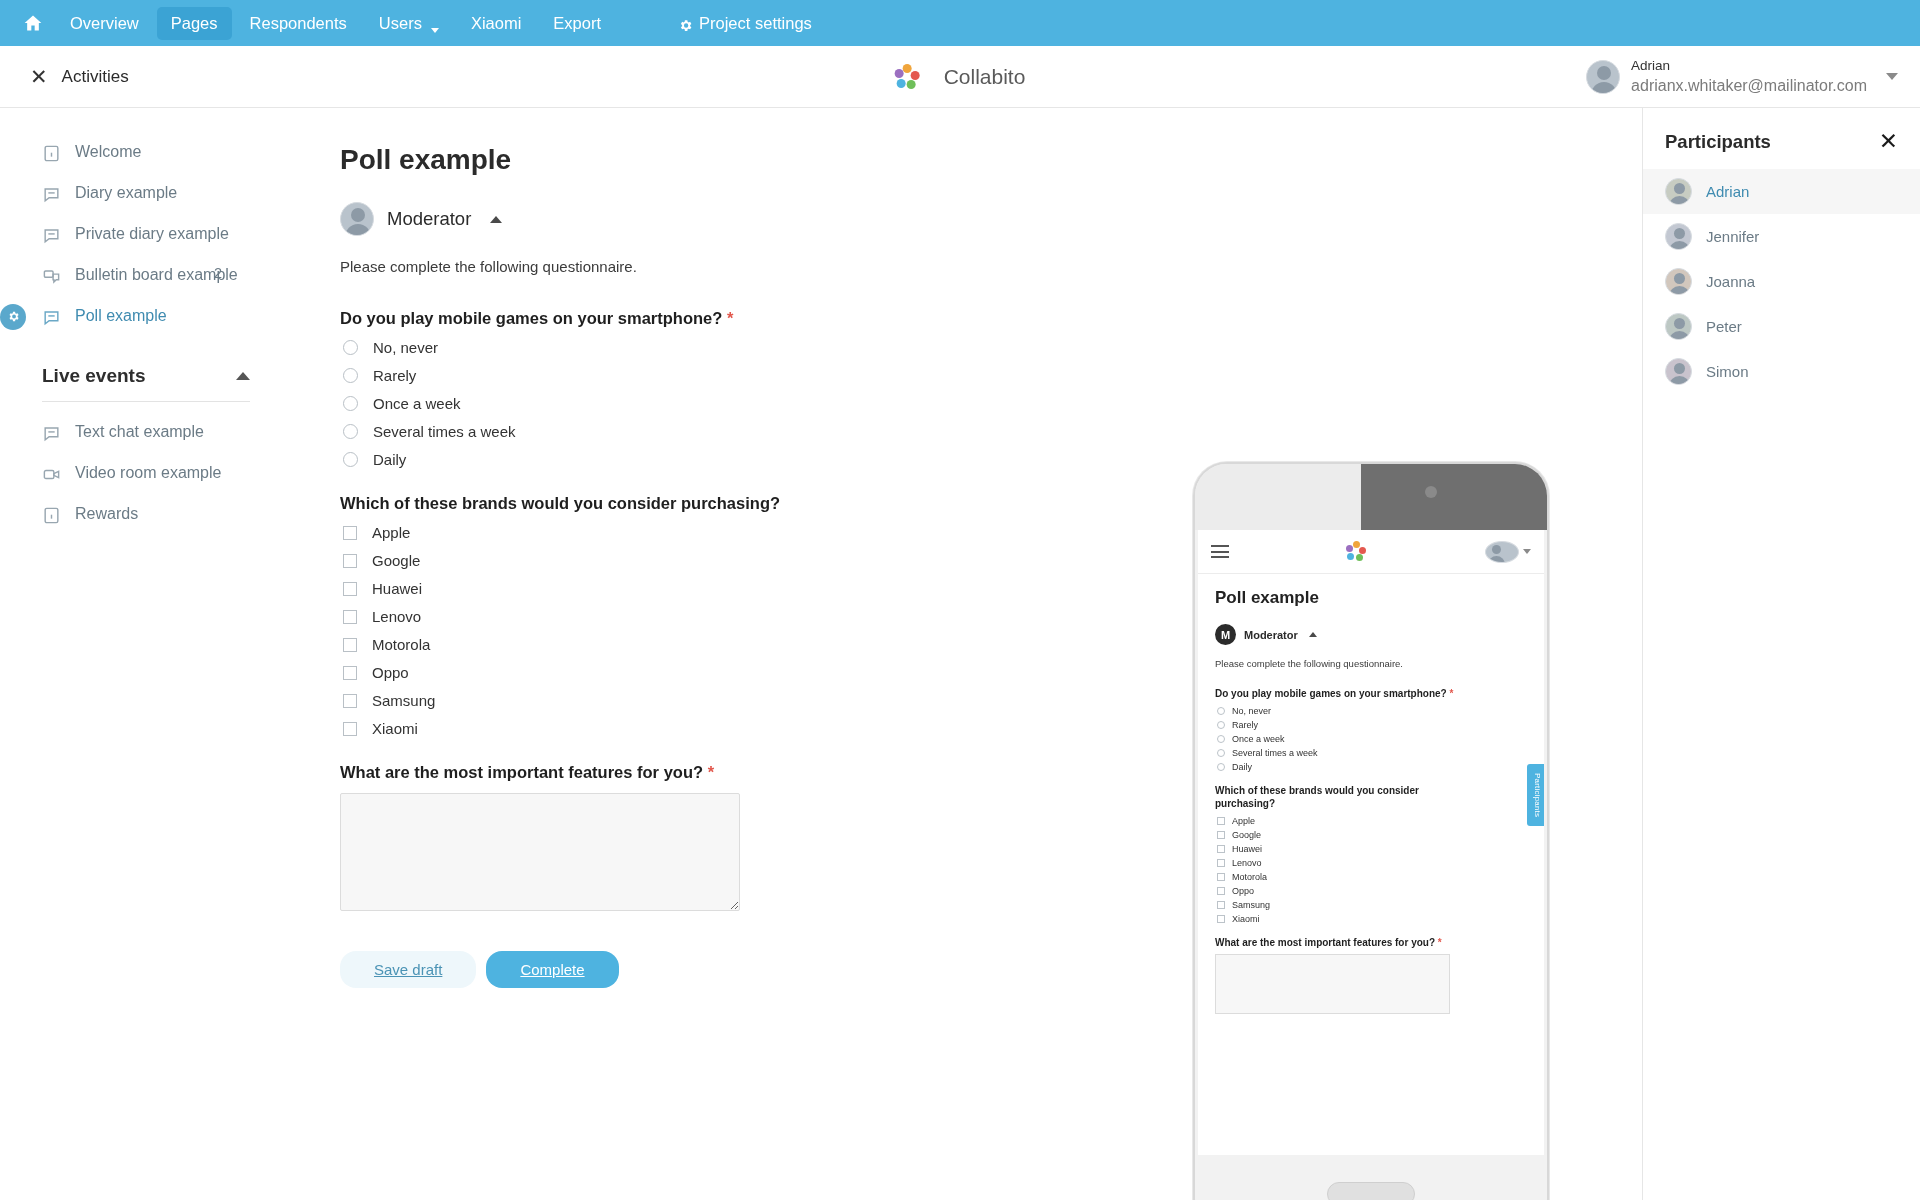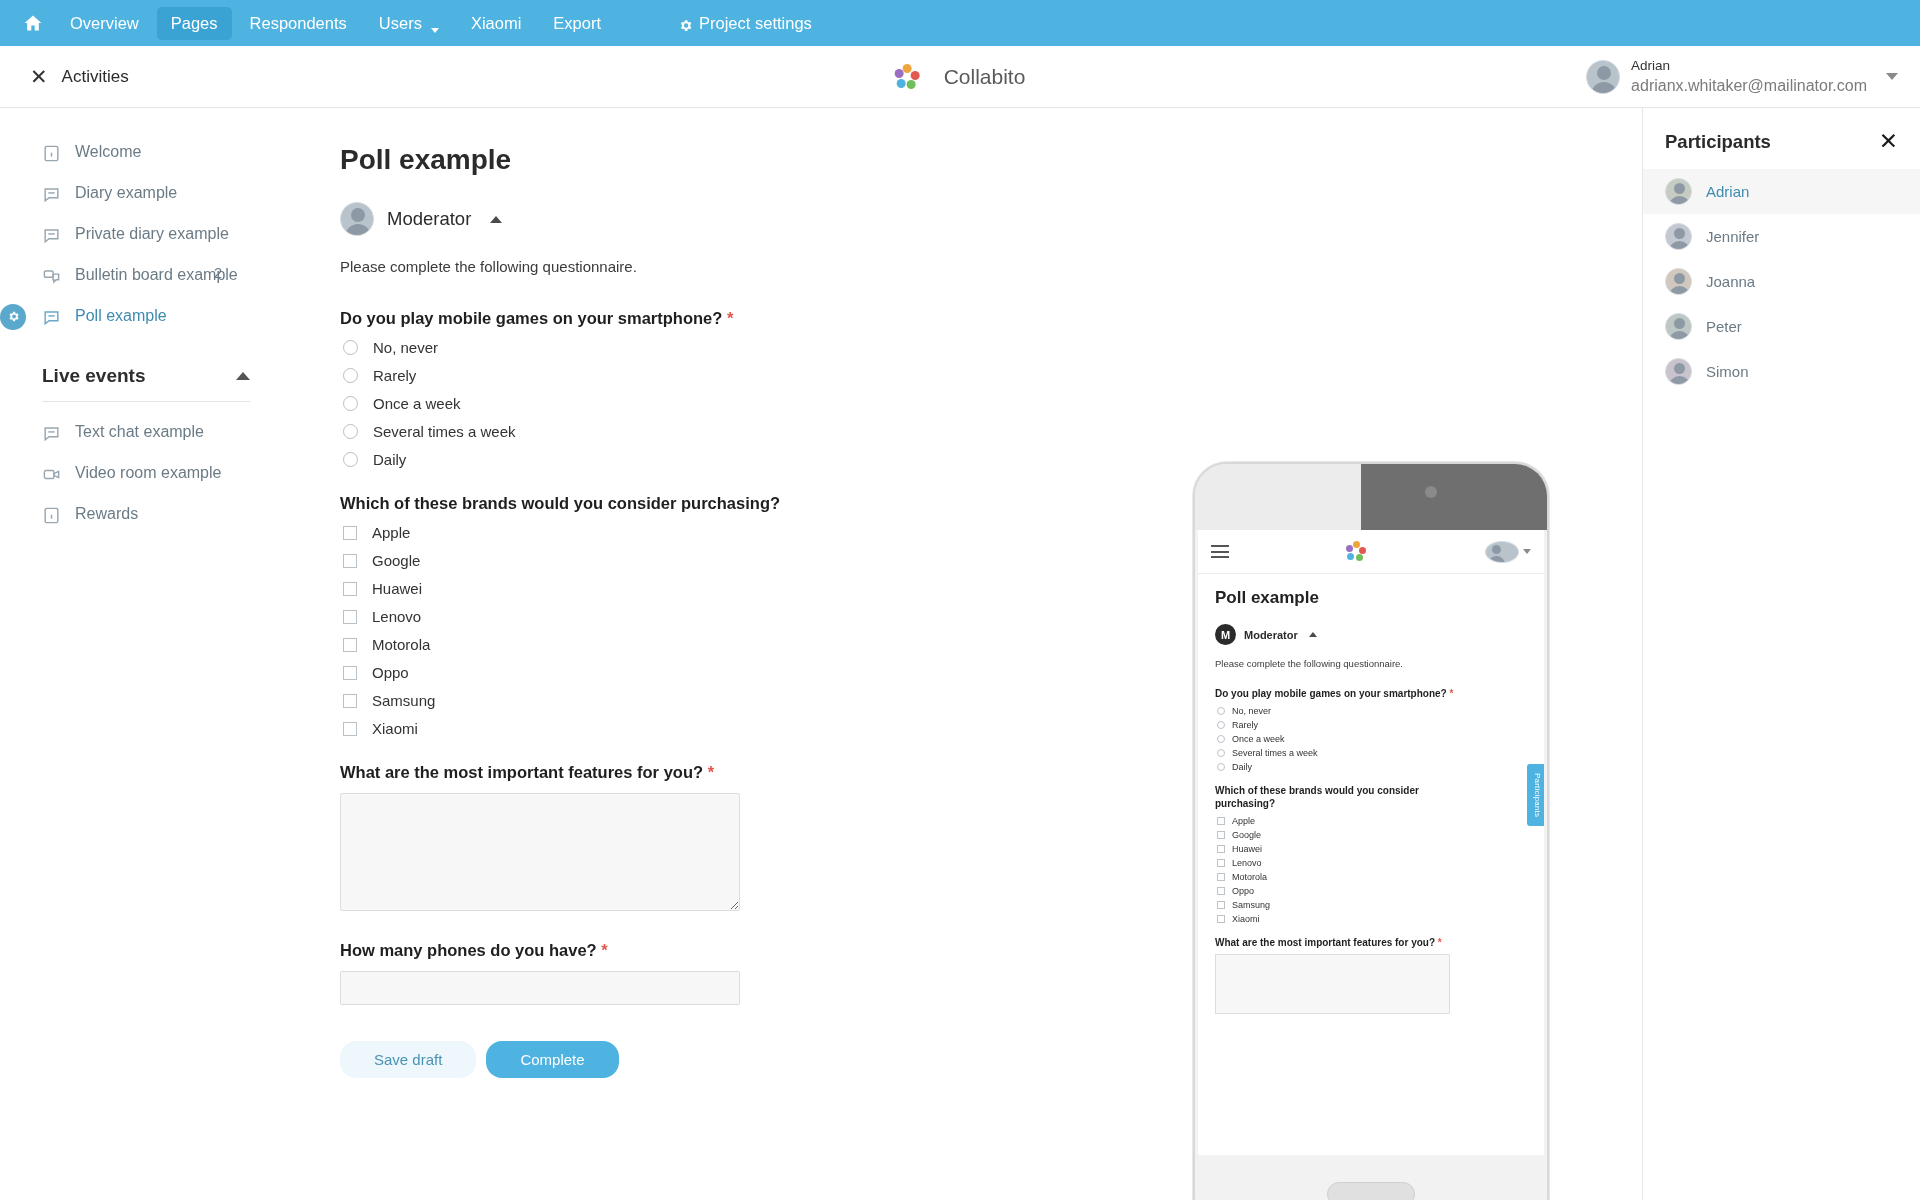--- a/index.html
+++ b/index.html
@@ -141,21 +141,21 @@
   }
   .q-block { margin-bottom: 26px; }
   .textarea {
     width: 400px; height: 118px; border: 1px solid #dcdcdc; background: #f7f7f7; border-radius: 2px;
   }
   .textinput {
     width: 400px; height: 34px; border: 1px solid #dcdcdc; background: #f7f7f7; border-radius: 2px;
   }
   .btn-row { display: flex; gap: 10px; margin-top: 36px; }
   .btn {
-    font-size: 15px; padding: 10px 34px; border-radius: 16px; border: none; cursor: pointer;
+    font-size: 15px; padding: 10px 34px; border-radius: 16px; border: none; cursor: pointer; text-decoration: underline;
   }
   .btn-draft { background: #eef7fb; color: #4b93b5; }
   .btn-complete { background: #4eb3e0; color: #fff; }
 
   
   .phone-wrap { flex: 1; display: flex; justify-content: center; padding-top: 330px; }
   .phone {
     width: 356px; height: 770px; border-radius: 34px; background: #f2f2f2;
     border: 2px solid #d8d8d8; box-shadow: 0 0 0 1px #e8e8e8;
     position: relative; overflow: hidden;
@@ -492,27 +492,20 @@
         </div>
 
         <div class="q-block">
           <div class="q">
             <span>What are the most important features for you?</span>
             <span class="req">*</span>
           </div>
           <textarea class="textarea" placeholder="" style=""></textarea>
         </div>
 
-        <div class="q-block">
-          <div class="q">
-            <span>How many phones do you have?</span>
-            <span class="req">*</span>
-          </div>
-          <input class="textinput" type="text" placeholder="" style="">
-        </div>
 
         <div class="btn-row">
           <button class="btn btn-draft">Save draft</button>
           <button class="btn btn-complete">Complete</button>
         </div>
       </div>
 
       <div class="phone-wrap">
         <div class="phone">
           <div class="phone-top-light"></div>

